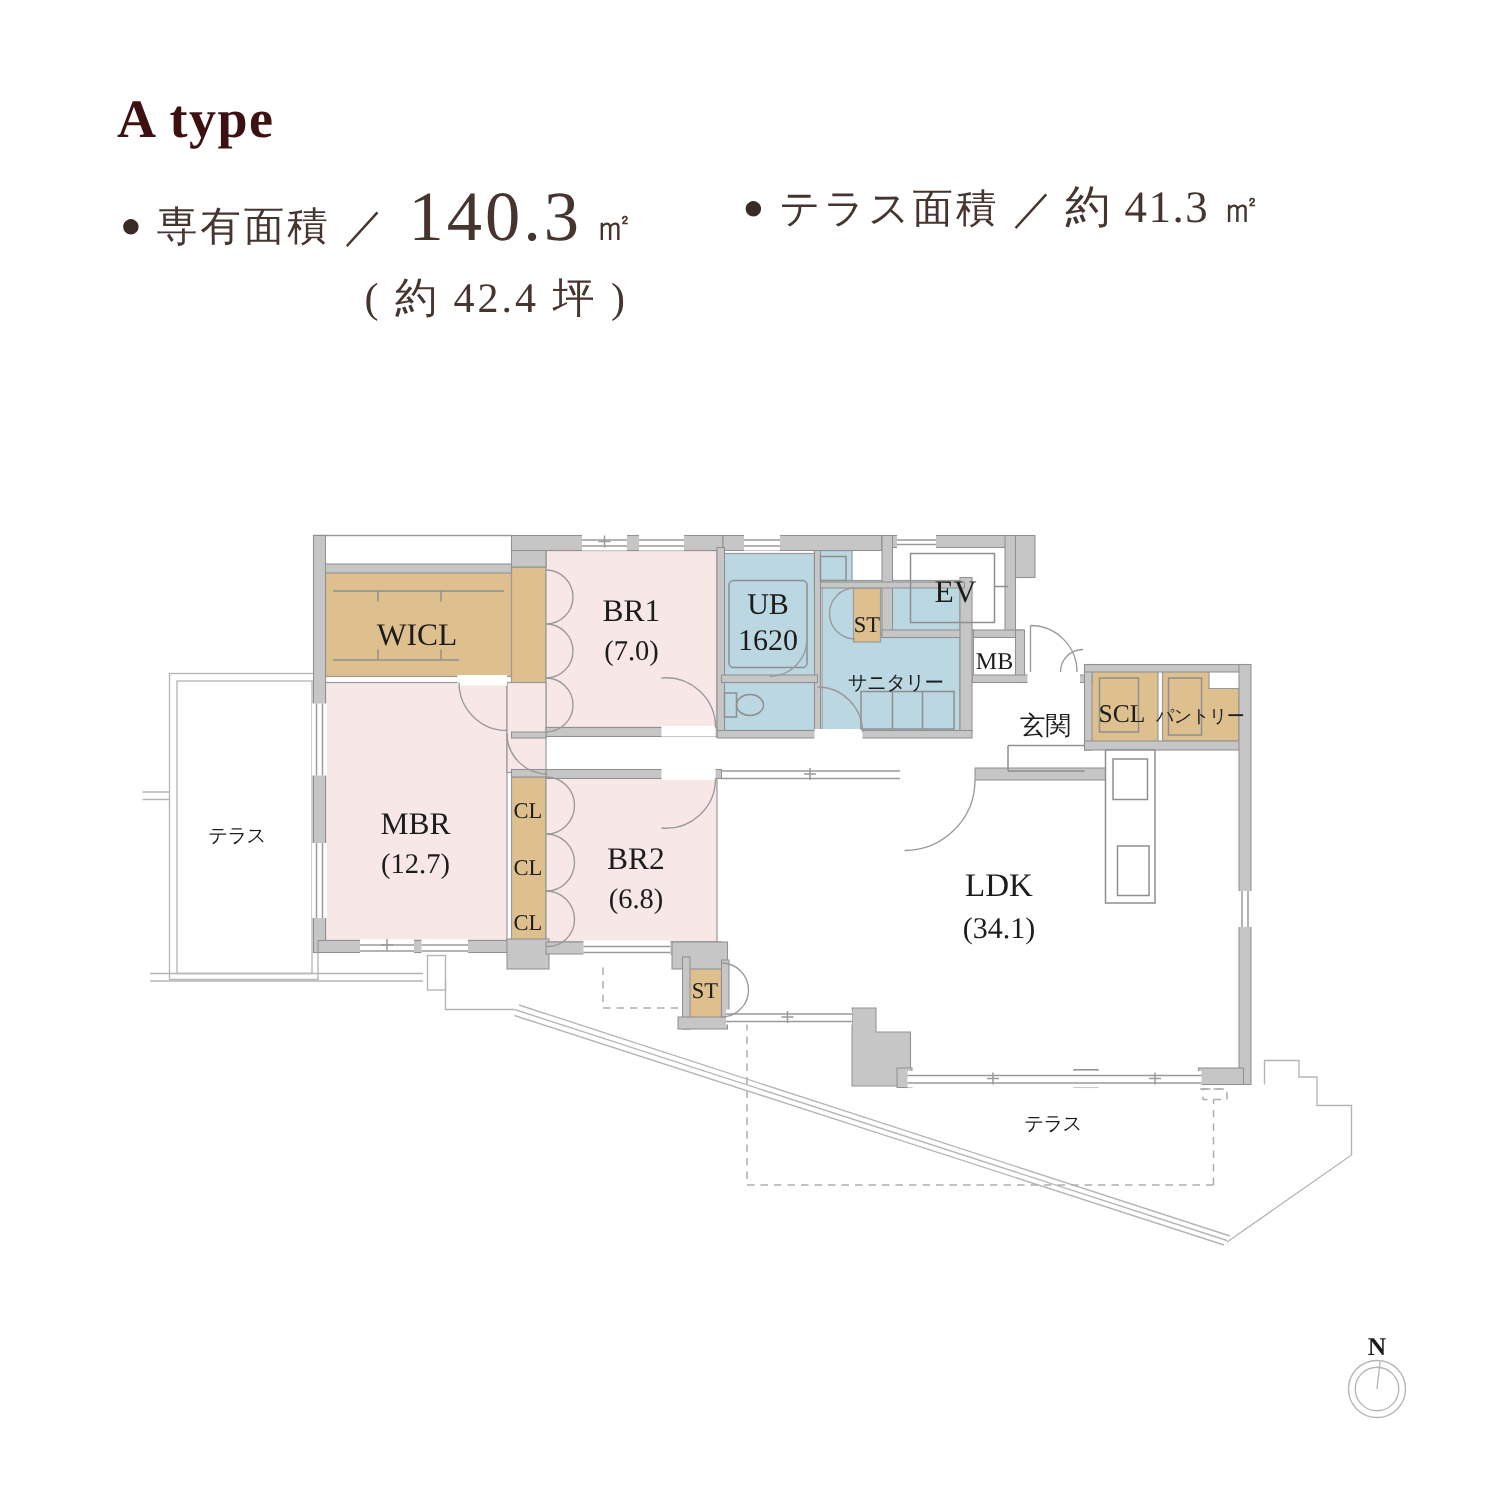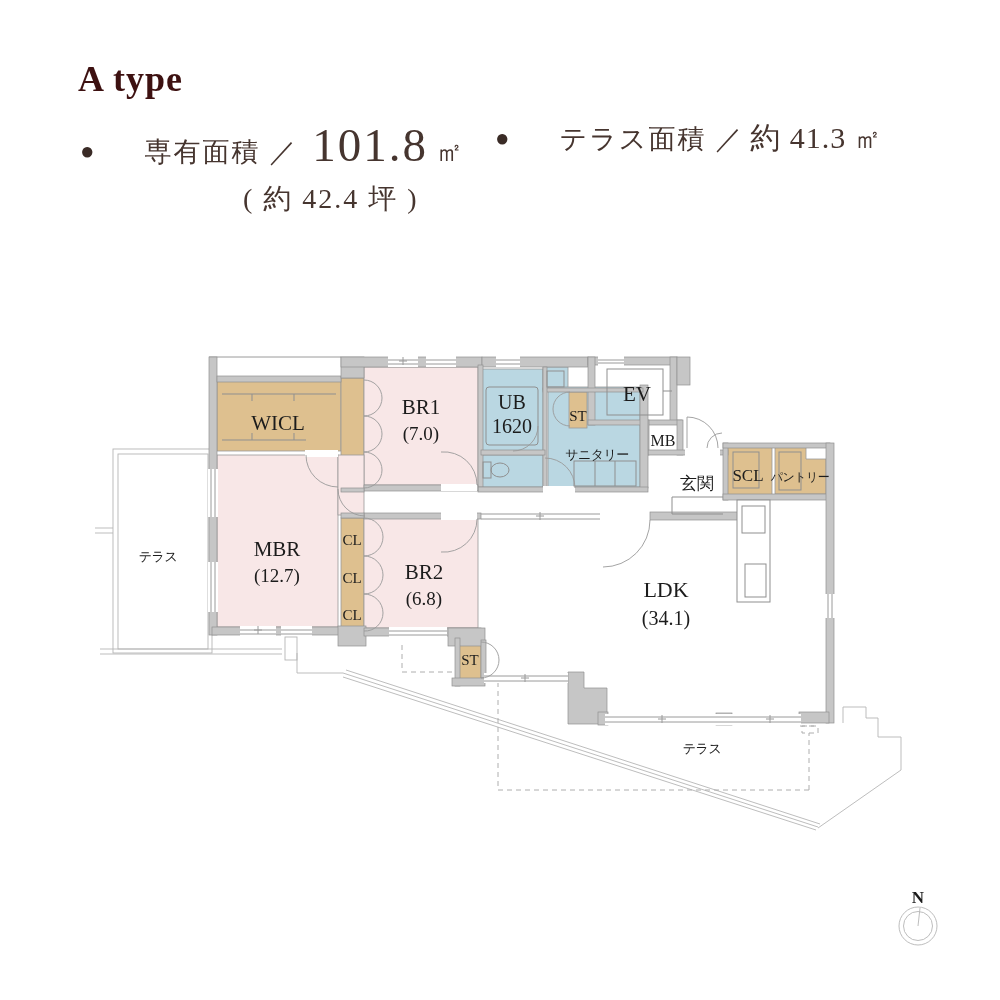--- a/index.html
+++ b/index.html
@@ -5,21 +5,21 @@
   html,body{margin:0;padding:0;background:#ffffff;}
   body{width:1000px;height:1000px;position:relative;overflow:hidden;
        font-family:"Liberation Serif","DejaVu Serif",serif;}
   .header{position:absolute;inset:0;pointer-events:none;}
   .plan-type{position:absolute;left:78px;top:58px;font-size:36px;font-weight:bold;
              color:var(--maroon);letter-spacing:1px;text-align:right;}
   .area-group{position:absolute;display:flex;align-items:baseline;color:var(--header-text);}
   .g1{left:80px;top:118px;}
   .g2{left:495px;top:118px;}
   .bullet{font-size:24px;color:var(--bullet);margin-right:10px;transform:translateY(-2px);}
-  .area-label{font-size:27px;letter-spacing:2px;margin-left:40px;}
+  .area-label{font-size:27px;letter-spacing:2px;}
   .big-value{font-size:47px;letter-spacing:2px;margin-left:14px;}
   .mid-value{font-size:30px;letter-spacing:1px;margin-left:6px;}
   .unit{font-size:27px;margin-left:8px;}
   .tsubo{position:absolute;left:243px;top:180px;font-size:28px;letter-spacing:2px;
          color:var(--header-text);}
   svg{position:absolute;left:0;top:0;}
   .wall{fill:var(--wall-fill);stroke:var(--wall-edge);stroke-width:0.7;}
   .pink{fill:var(--room-pink);stroke:var(--line);stroke-width:0.8;}
   .tan{fill:var(--room-tan);stroke:var(--line);stroke-width:0.8;}
   .blue{fill:var(--room-blue);stroke:var(--line);stroke-width:0.8;}
@@ -37,21 +37,21 @@
   .north{font-size:17px;font-weight:bold;}
 </style>
 </head>
 <body>
 
 <div class="header">
   <div class="plan-type">A type</div>
   <div class="area-group g1">
     <span class="bullet">●</span>
     <span class="area-label">専有面積 ／</span>
-    <span class="big-value">101.8</span>
+    <span class="big-value">140.3</span>
     <span class="unit">㎡</span>
   </div>
   <div class="area-group g2">
     <span class="bullet">●</span>
     <span class="area-label">テラス面積 ／</span>
     <span class="mid-value">約 41.3</span>
     <span class="unit">㎡</span>
   </div>
   <div class="tsubo">( 約 42.4 坪 )</div>
 </div>

